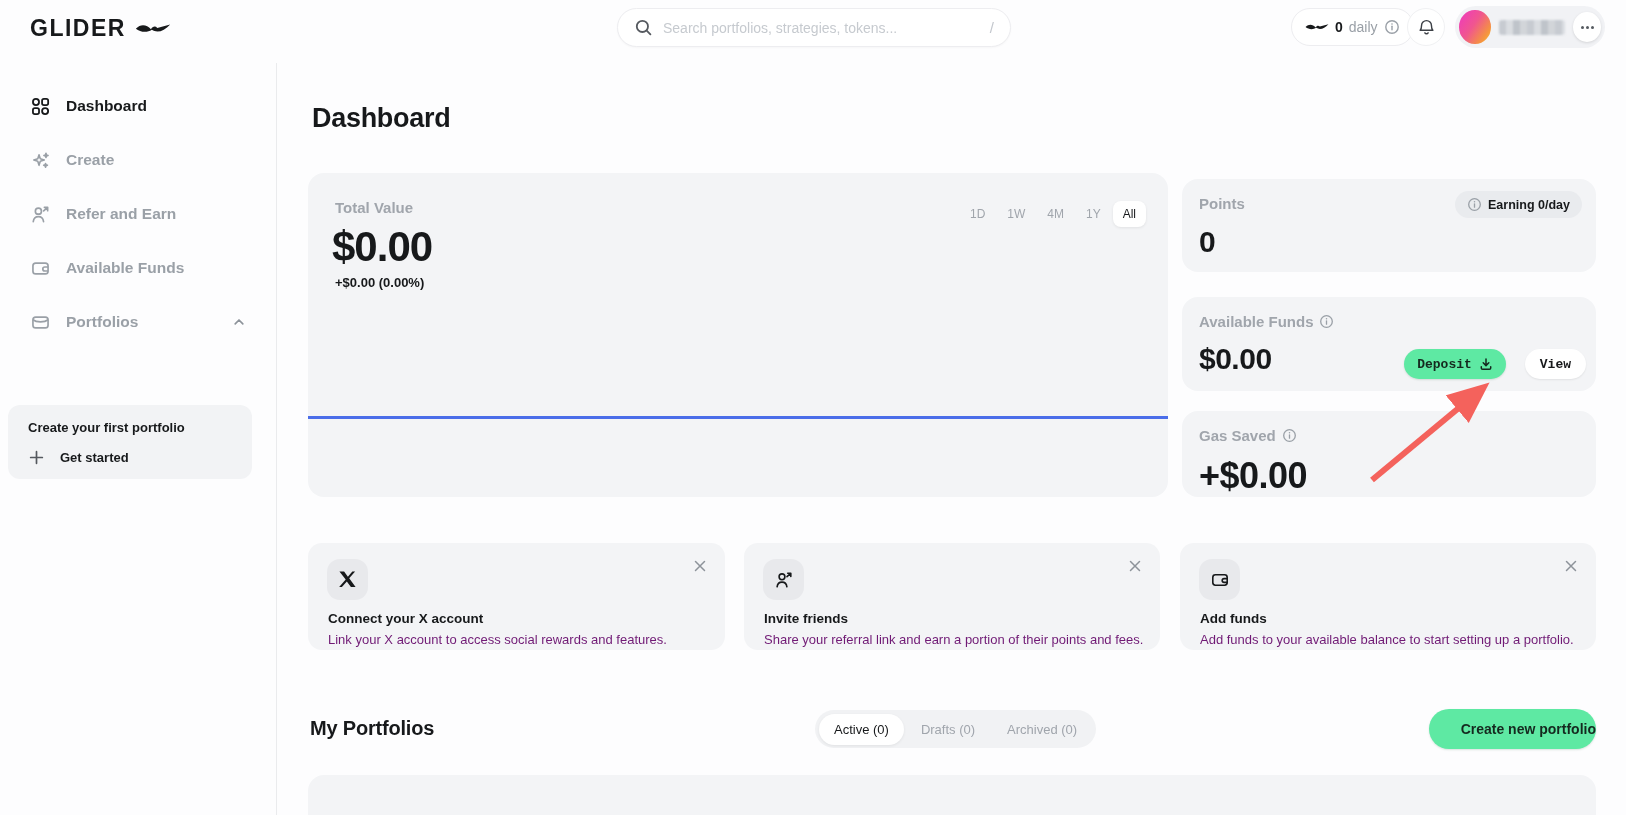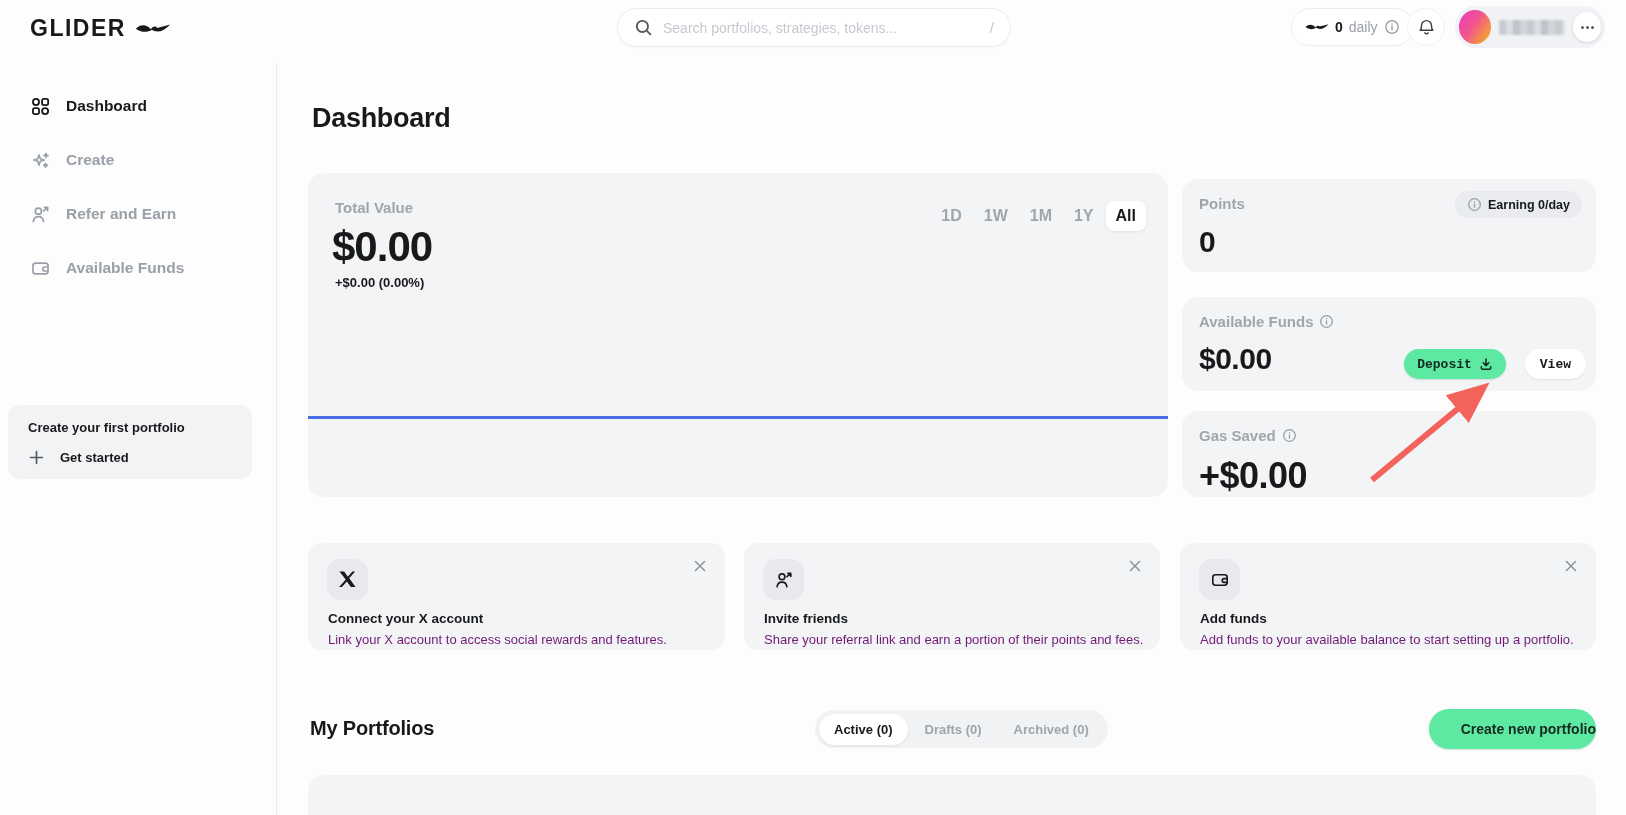--- a/index.html
+++ b/index.html
@@ -57,21 +57,21 @@
   
   .page-title { position:absolute; left:312px; top:103px; font-size:27px; font-weight:700; letter-spacing:-.3px; }
   .card { position:absolute; background:#f3f4f6; border-radius:16px; }
   .card-label { color:#a0a5ac; font-size:15px; font-weight:600; display:flex; align-items:center; gap:6px; }
 
   .tv-card { left:308px; top:173px; width:860px; height:324px; overflow:hidden; }
   .tv-label { position:absolute; left:27px; top:26px; }
   .tv-value { position:absolute; left:24px; top:50px; font-size:42px; font-weight:700; letter-spacing:-1px; }
   .tv-change { position:absolute; left:27px; top:102px; font-size:13px; font-weight:700; }
   .ranges { position:absolute; right:22px; top:28px; display:flex; align-items:center; gap:2px; }
-  .range { padding:6px 10px; font-size:16px; font-weight:700; color:#a0a5ac; border-radius:8px; cursor:pointer; }
+  .range { padding:6px 10px; font-size:12px; font-weight:400; color:#a0a5ac; border-radius:8px; cursor:pointer; }
   .range.active { background:#fff; color:#17191b; box-shadow:0 1px 3px rgba(0,0,0,.08); }
   .chart-line { position:absolute; left:0; width:860px; top:243px; height:2.5px; background:#4a6de9; }
 
   .points-card { left:1182px; top:179px; width:414px; height:93px; }
   .points-label { position:absolute; left:17px; top:16px; }
   .points-value { position:absolute; left:17px; top:46px; font-size:30px; font-weight:700; letter-spacing:-.5px; }
   .earning-badge { position:absolute; right:14px; top:12px; height:27px; background:#e9ebee;
     border-radius:14px; display:flex; align-items:center; gap:6px; padding:0 12px;
     font-size:12.5px; font-weight:700; color:#17191b; }
 
@@ -97,21 +97,21 @@
   .promo-icon { position:absolute; left:19px; top:16px; width:41px; height:41px; border-radius:13px;
     background:#e8e9ec; display:flex; align-items:center; justify-content:center; color:#17191b; }
   .promo-title { position:absolute; left:20px; top:68px; font-size:13.5px; font-weight:700; }
   .promo-desc { position:absolute; left:20px; top:89px; font-size:13px; color:#701a75; }
   .promo-close { position:absolute; right:16px; top:14px; color:#8d939a; cursor:pointer;
     background:none; border:none; padding:2px; }
 
   .mp-title { position:absolute; left:310px; top:717px; font-size:20px; font-weight:700; letter-spacing:-.2px; }
   .tabs { position:absolute; left:815px; top:710px; height:38px; background:#f1f2f4; border-radius:19px;
     display:flex; align-items:center; padding:0 4px; gap:2px; }
-  .tab { padding:8px 15px; font-size:13px; font-weight:700; color:#a0a5ac; border-radius:16px;
+  .tab { padding:8px 15px; font-size:13px; font-weight:400; color:#a0a5ac; border-radius:16px;
     border:none; background:none; font-family:inherit; cursor:pointer;text-align:right; }
   .tab.active { background:#fff; color:#17191b; box-shadow:0 1px 3px rgba(0,0,0,.07); }
   .create-btn { position:absolute; left:1429px; top:709px; width:167px; height:40px; background:#5ee9a3;
     border:none; border-radius:20px; font-family:inherit; font-size:14px; font-weight:700; color:#15291f;
     cursor:pointer; box-shadow:0 1px 2px rgba(20,80,50,.15);text-align:right; }
   .bottom-card { left:308px; top:775px; width:1288px; height:40px; border-radius:16px 16px 0 0; }
 </style>
 </head>
 <body>
 
@@ -206,20 +206,35 @@
     <span>Refer and Earn</span>
   </div>
   <div class="side-item">
     <span>
       <svg width="21" height="21" viewBox="0 0 20 20" fill="none" stroke="currentColor" stroke-width="1.6" stroke-linejoin="round">
           <rect x="2.8" y="4.8" width="14.4" height="10.4" rx="2.6"></rect>
           <path d="M17.2 8.6h-3.1a1.9 1.9 0 1 0 0 3.8h3.1"></path>
         </svg>
     </span>
     <span>Available Funds</span>
+  </div>
+  <div class="side-item">
+    <span>
+      <svg width="21" height="21" viewBox="0 0 20 20" fill="none" stroke="currentColor" stroke-width="1.6" stroke-linejoin="round">
+          <rect x="2.8" y="4.8" width="14.4" height="10.4" rx="2.6"></rect>
+          <path d="M2.8 7.4c3.2 2.6 11.2 2.6 14.4 0"></path>
+        </svg>
+    </span>
+    <span>Portfolios</span>
+    <span class="grow"></span>
+    <span>
+      <svg width="14" height="14" viewBox="0 0 14 14" fill="none" stroke="#8d939a" stroke-width="1.7" stroke-linecap="round" stroke-linejoin="round">
+          <path d="M3.2 8.8 7 5l3.8 3.8"></path>
+        </svg>
+    </span>
   </div>
 
   <div class="side-cta">
     <div class="side-cta-title">Create your first portfolio</div>
     <div class="side-cta-action">
       <span>
         <svg width="17" height="17" viewBox="0 0 16 16" fill="none" stroke="#55595f" stroke-width="1.6" stroke-linecap="round">
             <path d="M8 2.5v11M2.5 8h11"></path>
           </svg>
       </span>
@@ -230,21 +245,21 @@
 
 <h1 class="page-title">Dashboard</h1>
 
 <section class="card tv-card">
   <div class="card-label tv-label">Total Value</div>
   <div class="tv-value">$0.00</div>
   <div class="tv-change">+$0.00 (0.00%)</div>
   <div class="ranges">
     <span class="range">1D</span>
     <span class="range">1W</span>
-    <span class="range">1M</span>
+    <span class="range">4M</span>
     <span class="range">1Y</span>
     <span class="range active">All</span>
   </div>
   <div class="chart-line"></div>
 </section>
 
 <section class="card points-card">
   <div class="card-label points-label">Points</div>
   <div class="earning-badge">
     <span>

